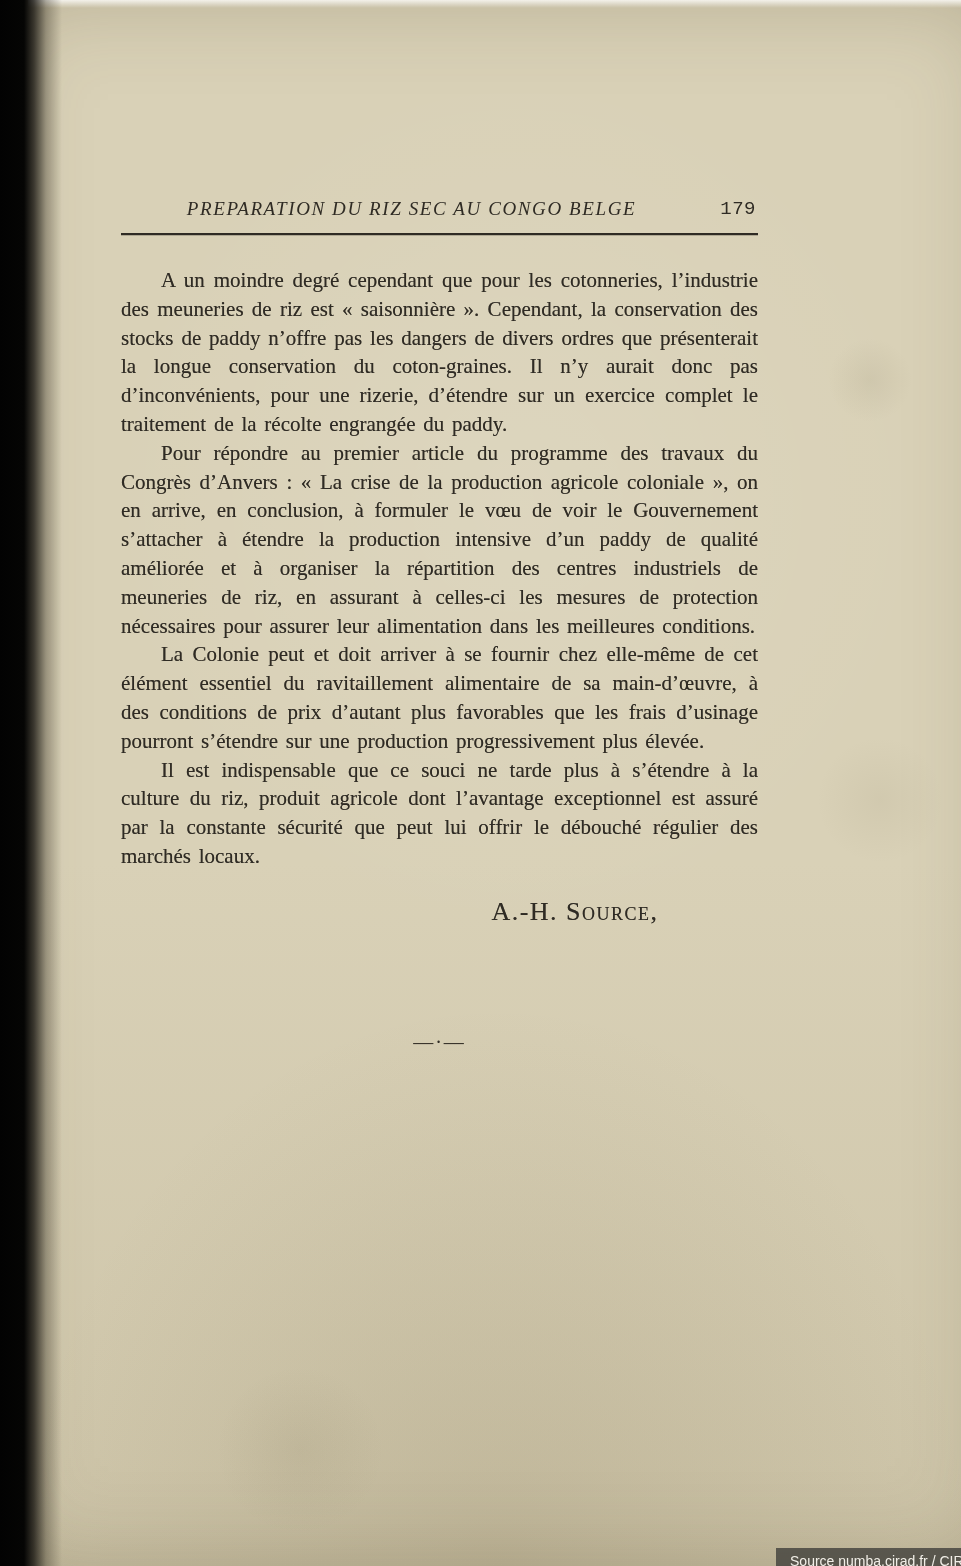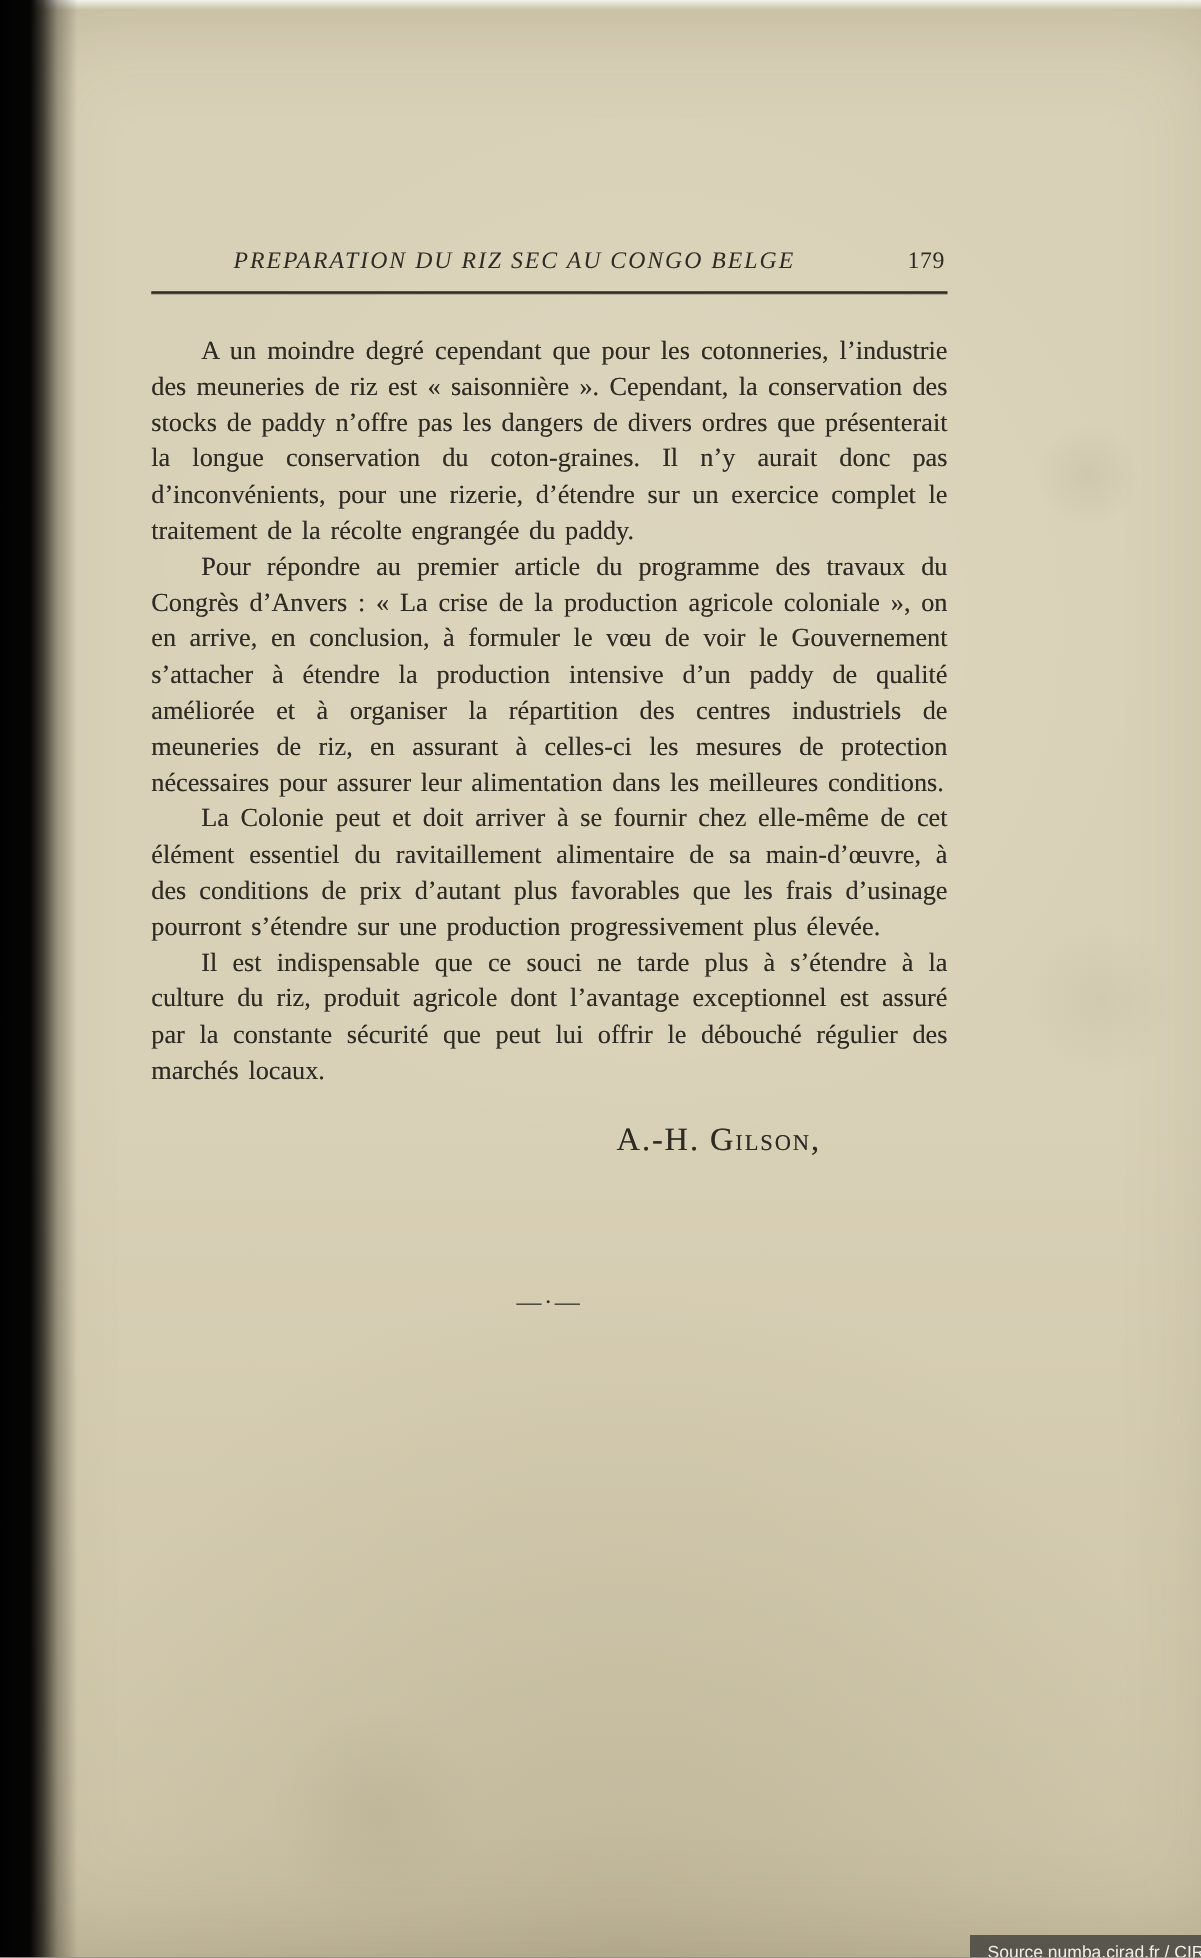--- a/index.html
+++ b/index.html
@@ -68,20 +68,21 @@
     letter-spacing: 1.6px;
     white-space: nowrap;
   }
   .page-number {
     position: absolute;
     right: 2px;
     top: 0;
     font-style: normal;
     font-size: 19px;
     letter-spacing: 0.5px;
+    font-family: Liberation Mono, monospace;
   }
   .header-rule {
     margin-top: 11px;
     height: 2px;
     background: var(--rule, #2f2b24);
     box-shadow: 0 1px 0 rgba(47,43,36,0.25);
   }
   .body-text {
     margin-top: 31px;
     font-size: 21px;
@@ -149,20 +150,20 @@
     <div class="header-rule"></div>
 
     <div class="body-text">
       <p>A un moindre degré cependant que pour les cotonneries, l’industrie des meuneries de riz est « saisonnière ». Cependant, la conservation des stocks de paddy n’offre pas les dangers de divers ordres que présenterait la longue conservation du coton-graines. Il n’y aurait donc pas d’inconvénients, pour une rizerie, d’étendre sur un exercice complet le traitement de la récolte engrangée du paddy.</p>
       <p>Pour répondre au premier article du programme des travaux du Congrès d’Anvers : « La crise de la production agricole coloniale », on en arrive, en conclusion, à formuler le vœu de voir le Gouvernement s’attacher à étendre la production intensive d’un paddy de qualité améliorée et à organiser la répartition des centres industriels de meuneries de riz, en assurant à celles-ci les mesures de protection nécessaires pour assurer leur alimentation dans les meilleures conditions.</p>
       <p>La Colonie peut et doit arriver à se fournir chez elle-même de cet élément essentiel du ravitaillement alimentaire de sa main-d’œuvre, à des conditions de prix d’autant plus favorables que les frais d’usinage pourront s’étendre sur une production progressivement plus élevée.</p>
       <p>Il est indispensable que ce souci ne tarde plus à s’étendre à la culture du riz, produit agricole dont l’avantage exceptionnel est assuré par la constante sécurité que peut lui offrir le débouché régulier des marchés locaux.</p>
     </div>
 
     <div class="signature">
-      <div class="sig-name">A.-H. Gilson,</div>
+      <div class="sig-name">A.-H. Source,</div>
     </div>
 
     <div class="end-separator">—·—</div>
   </div>
 
   <div class="source-bar">Source numba.cirad.fr / CIRAD</div>
 </div>
 
 </body></html>

